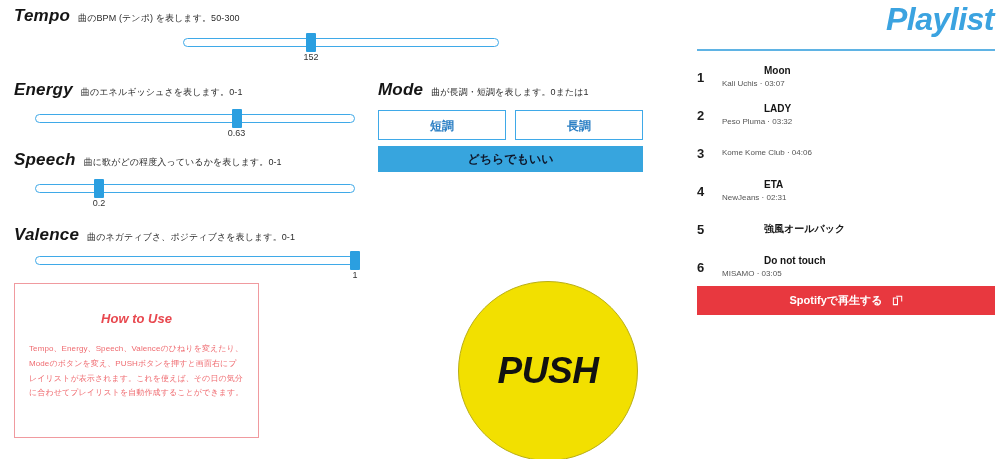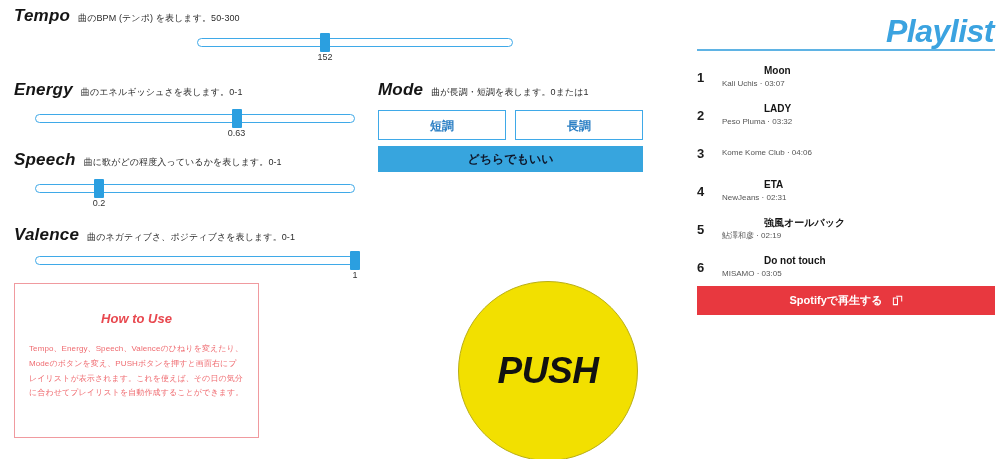--- a/index.html
+++ b/index.html
@@ -71,21 +71,21 @@
     position: absolute;
     top: 22px;
     font-size: 9px;
     color: #333;
     transform: translateX(-50%);
     white-space: nowrap;
   }
 
   
   #tempo-head { position: absolute; left: 14px; top: 6px; text-align: center; }
-  #tempo-slider { position: absolute; left: 197px; top: 30px; width: 316px; }
+  #tempo-slider { position: absolute; left: 183px; top: 30px; width: 316px; }
 
   
   #energy-head { position: absolute; left: 14px; top: 80px; }
   #energy-slider { position: absolute; left: 35px; top: 106px; width: 320px; }
 
   
   #speech-head { position: absolute; left: 14px; top: 150px; }
   #speech-slider { position: absolute; left: 35px; top: 176px; width: 320px; }
 
   
@@ -193,21 +193,20 @@
   }
   .playlist-title {
     position: absolute;
     right: 6px;
     top: 1px;
     font-size: 32px;
     font-weight: bold;
     font-style: italic;
     color: #3ba3e0;
     letter-spacing: -0.5px;
-    margin-top: 12px;
   }
   .playlist-rule {
     position: absolute;
     left: 7px;
     top: 49px;
     width: 298px;
     height: 2px;
     background: #5fb3e4;
   }
   .track-list {
@@ -356,21 +355,20 @@
         <div class="track-index">4</div>
         <div class="track-info">
           <div class="track-title">ETA</div>
           <div class="track-meta">NewJeans · 02:31</div>
         </div>
       </div>
       <div class="track">
         <div class="track-index">5</div>
         <div class="track-info">
           <div class="track-title">強風オールバック</div>
-          <div class="track-meta">鮎澤和彦 · 02:19</div>
         </div>
       </div>
       <div class="track">
         <div class="track-index">6</div>
         <div class="track-info">
           <div class="track-title">Do not touch</div>
           <div class="track-meta">MISAMO · 03:05</div>
         </div>
       </div>
     </div>

